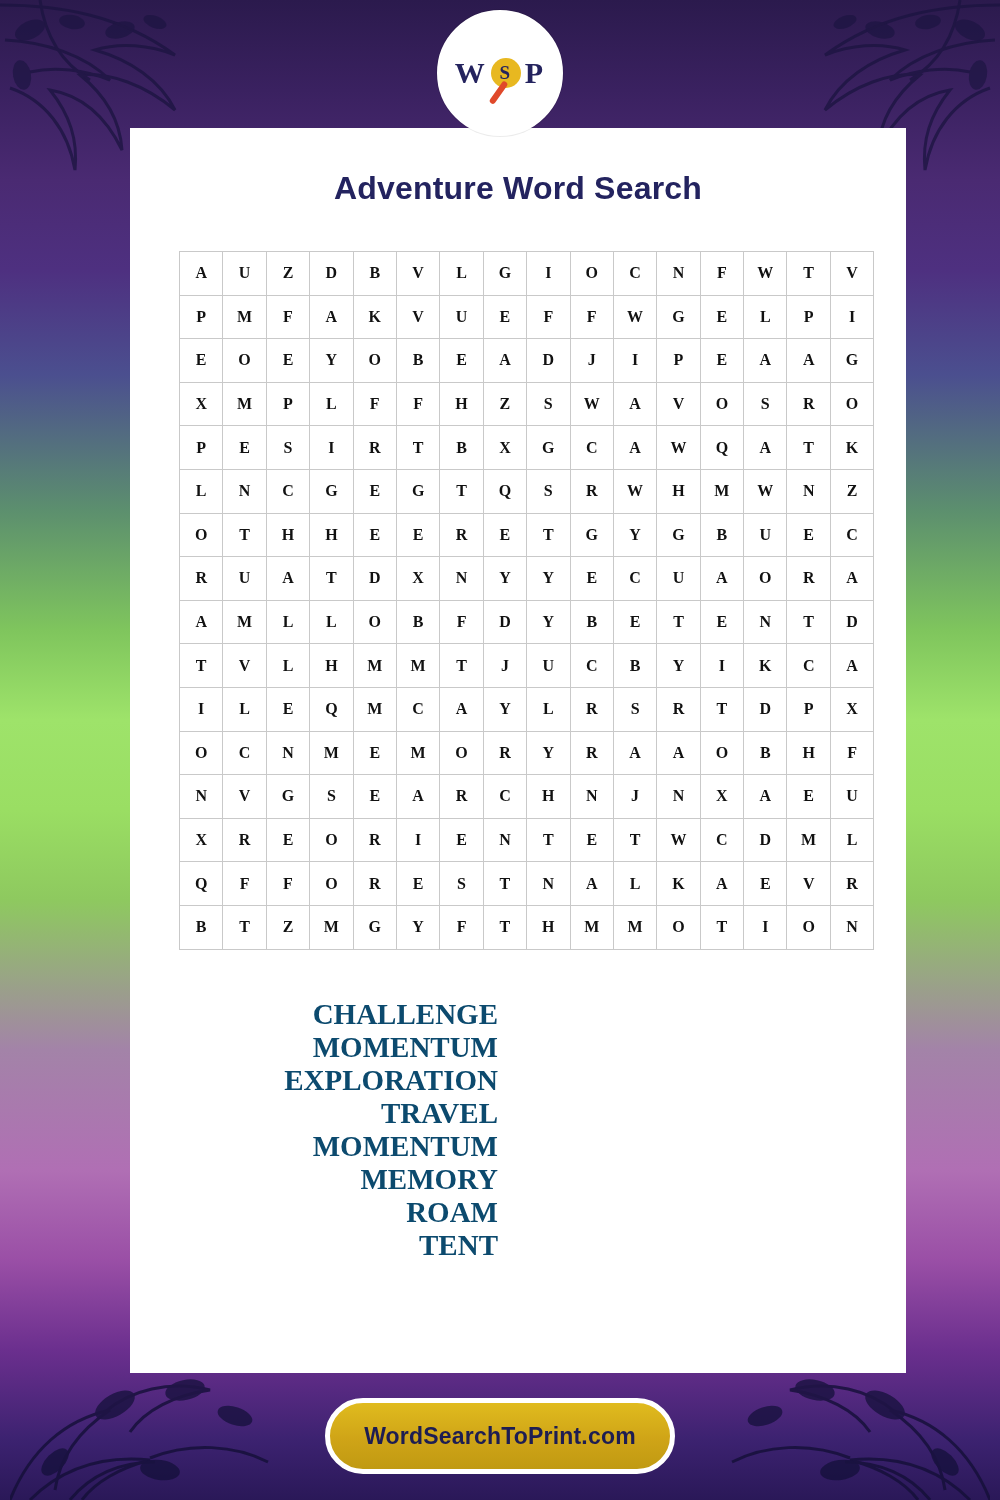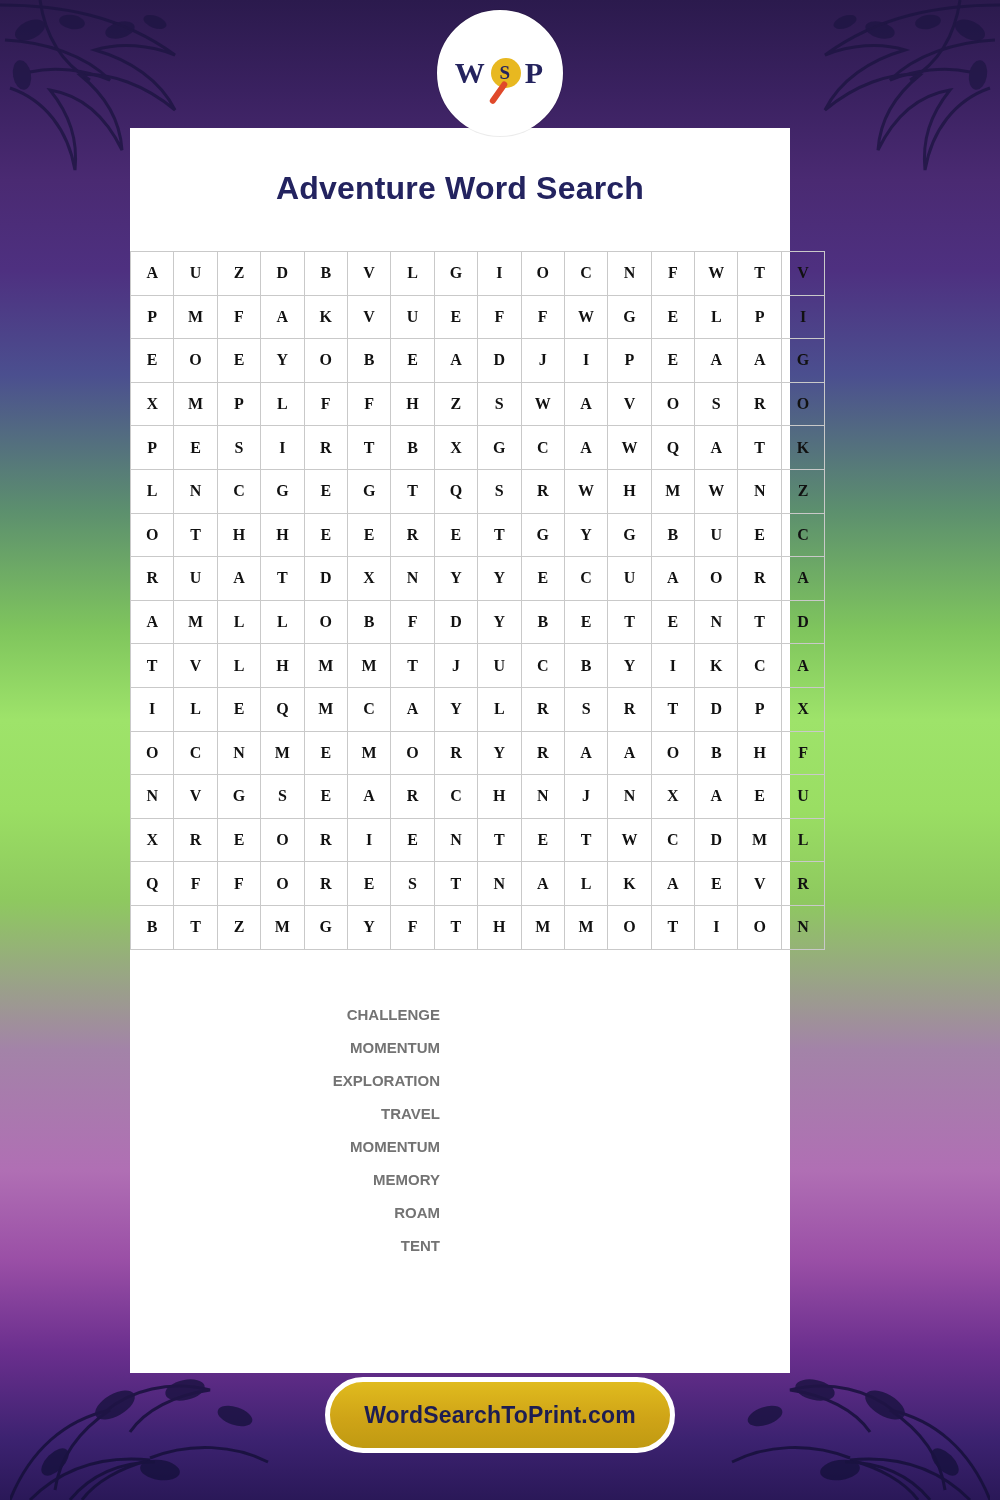--- a/index.html
+++ b/index.html
@@ -120,21 +120,21 @@
     top: 24px;
     transform: translateX(-50%) rotate(35deg);
     transform-origin: top center;
   }
 
   
   .sheet {
     position: absolute;
     top: 128px;
     left: 130px;
-    width: 660px;
+    width: 776px;
     height: 1245px;
     background: #ffffff;
     z-index: 4;
   }
 
   .title {
     text-align: center;
     font-size: 32px;
     font-weight: bold;
     color: #23235f;
@@ -178,33 +178,34 @@
     justify-content: space-between;
   }
   .word-col {
     width: 300px;
     display: flex;
     flex-direction: column;
   }
   .word-col.left { align-items: flex-end; padding-right: 16px; }
   .word-col.right { align-items: flex-start; padding-left: 16px; }
   .word {
-    font-size: 15px;
+    font-size: 29px;
     font-weight: bold;
-    color: #737373;
+    color: #0c4a6e;
     line-height: 33px;
     white-space: nowrap;
+    font-family: Liberation Serif, serif;
   }
 
   
   .footer-pill {
     position: absolute;
     left: 50%;
     transform: translateX(-50%);
-    bottom: 47px;
+    bottom: 26px;
     width: 350px;
     height: 76px;
     border-radius: 38px;
     background: linear-gradient(180deg, #e0bb1e 0%, #cfa417 55%, #c09a12 100%);
     border: 5px solid #ffffff;
     display: flex;
     align-items: center;
     justify-content: center;
     z-index: 7;
     box-sizing: border-box;

